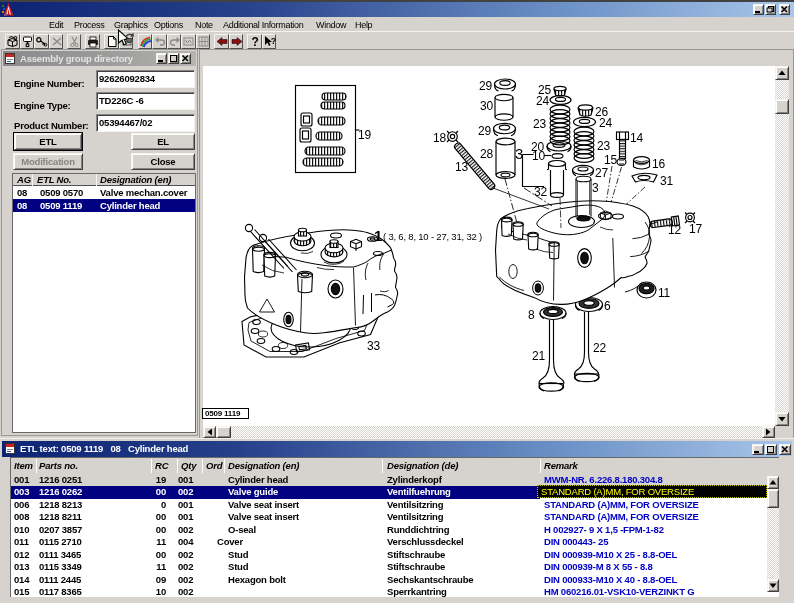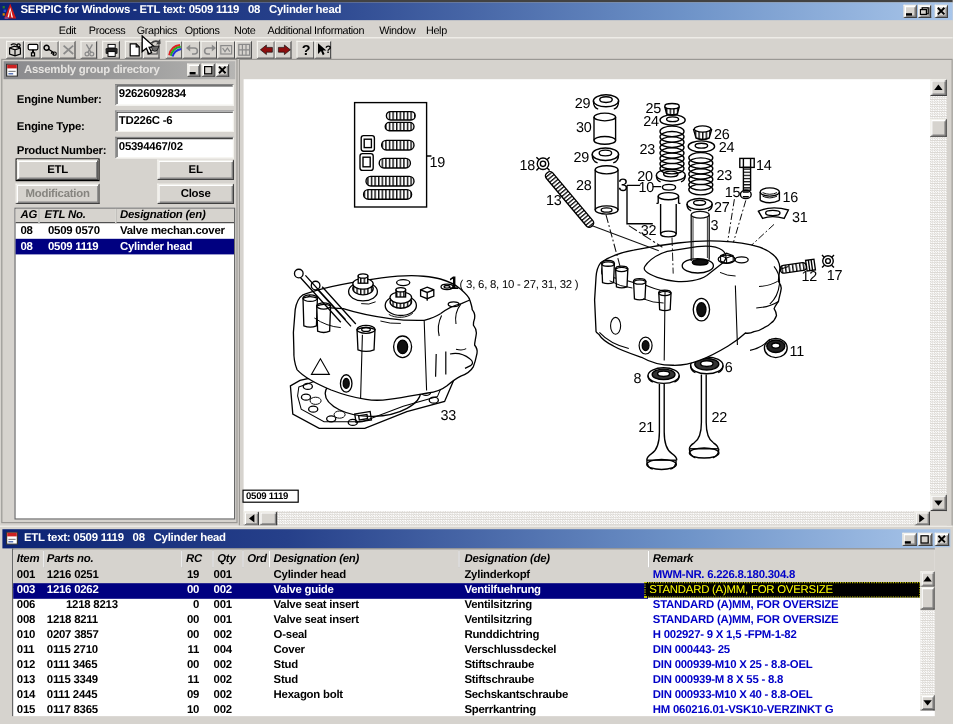--- a/index.html
+++ b/index.html
@@ -21,21 +21,20 @@
 <div class="abs grad-a" style="left:0;top:2px;width:794px;height:15px;">
   <svg class="abs" style="left:2px;top:1px" width="13" height="13">
     <polygon points="6.5,0 11.5,12.5 8,12.5 6.5,7 5,12.5 1.5,12.5" fill="#d01818"></polygon>
     <polygon points="6.5,3 8.8,11.5 4.2,11.5" fill="#ffffff"></polygon>
     <polygon points="6.5,5.5 7.7,12.5 5.3,12.5" fill="#d01818"></polygon>
     <rect x="0" y="2" width="2" height="2" fill="#2a7a2a"></rect>
       <rect x="1" y="5" width="2" height="2" fill="#2244cc"></rect>
       <rect x="0" y="8" width="2" height="2" fill="#cc8800"></rect>
       <rect x="2" y="11" width="3" height="2" fill="#884488"></rect>
   </svg>
-  <span class="abs b" style="left:17px;top:1px;color:#fff;">SERPIC for Windows - ETL text: 0509 1119&nbsp;&nbsp; 08&nbsp;&nbsp; Cylinder head</span>
   <div class="cap" style="left:753px;top:2px;width:11px;"><svg width="9" height="9">
         <rect x="1" y="6" width="5" height="2" fill="#000"></rect>
       </svg></div>
   <div class="cap" style="left:765px;top:2px;width:11px;"><svg width="9" height="9">
         <rect x="2.5" y="1.5" width="5" height="5" fill="none" stroke="#000"></rect>
         <rect x="1" y="3" width="5" height="4" fill="#d6d3ce" stroke="#000"></rect>
       </svg></div>
   <div class="cap" style="left:779px;top:2px;width:11px;"><svg width="9" height="9">
         <path d="M1.5 1.5 L7 7 M7 1.5 L1.5 7" stroke="#000" stroke-width="1.6"></path>
       </svg></div>
@@ -573,21 +572,21 @@
     <span style="position:absolute;top:0;white-space:pre;left:140px;width:15px;text-align:right;display:inline-block;">00</span>
     <span style="position:absolute;top:0;white-space:pre;left:167px;">002</span>
     <span style="position:absolute;top:0;white-space:pre;left:217px;">Valve guide</span>
     <span style="position:absolute;top:0;white-space:pre;left:376px;">Ventilfuehrung</span>
   </div>
 <div style="position:absolute;left:0;top:486.1px;">
     <span style="position:absolute;top:-1px;left:537px;width:230px;height:13px;background:#000;color:#ffff00;border:1px dotted #c8c800;white-space:pre;"><span style="position:absolute;left:3px;top:0px;">STANDARD (A)MM, FOR OVERSIZE</span></span>
   </div>
 <div style="position:absolute;left:11px;top:498.6px;width:756px;height:12.6px;font-weight:bold;">
     <span style="position:absolute;top:0;white-space:pre;left:3px;">006</span>
-    <span style="position:absolute;top:0;white-space:pre;left:44px;">1218 8213</span>
+    <span style="position:absolute;top:0;white-space:pre;left:28px;">1218 8213</span>
     <span style="position:absolute;top:0;white-space:pre;left:140px;width:15px;text-align:right;display:inline-block;">0</span>
     <span style="position:absolute;top:0;white-space:pre;left:167px;">001</span>
     <span style="position:absolute;top:0;white-space:pre;left:217px;">Valve seat insert</span>
     <span style="position:absolute;top:0;white-space:pre;left:376px;">Ventilsitzring</span>
   </div>
 <div style="position:absolute;left:0px;top:498.6px;height:12.6px;font-weight:bold;">
     <span style="position:absolute;top:0;white-space:pre;left:544px;color:#0000c8;">STANDARD (A)MM, FOR OVERSIZE</span>
   </div>
 <div style="position:absolute;left:11px;top:511.2px;width:756px;height:12.6px;font-weight:bold;">
     <span style="position:absolute;top:0;white-space:pre;left:3px;">008</span>
@@ -609,21 +608,21 @@
     <span style="position:absolute;top:0;white-space:pre;left:376px;">Runddichtring</span>
   </div>
 <div style="position:absolute;left:0px;top:523.7px;height:12.6px;font-weight:bold;">
     <span style="position:absolute;top:0;white-space:pre;left:544px;color:#0000c8;">H 002927- 9 X 1,5 -FPM-1-82</span>
   </div>
 <div style="position:absolute;left:11px;top:536.2px;width:756px;height:12.6px;font-weight:bold;">
     <span style="position:absolute;top:0;white-space:pre;left:3px;">011</span>
     <span style="position:absolute;top:0;white-space:pre;left:28px;">0115 2710</span>
     <span style="position:absolute;top:0;white-space:pre;left:140px;width:15px;text-align:right;display:inline-block;">11</span>
     <span style="position:absolute;top:0;white-space:pre;left:167px;">004</span>
-    <span style="position:absolute;top:0;white-space:pre;left:217px;">Cover</span>
+    <span style="position:absolute;top:0;white-space:pre;left:206px;">Cover</span>
     <span style="position:absolute;top:0;white-space:pre;left:376px;">Verschlussdeckel</span>
   </div>
 <div style="position:absolute;left:0px;top:536.2px;height:12.6px;font-weight:bold;">
     <span style="position:absolute;top:0;white-space:pre;left:544px;color:#0000c8;">DIN 000443- 25</span>
   </div>
 <div style="position:absolute;left:11px;top:548.8px;width:756px;height:12.6px;font-weight:bold;">
     <span style="position:absolute;top:0;white-space:pre;left:3px;">012</span>
     <span style="position:absolute;top:0;white-space:pre;left:28px;">0111 3465</span>
     <span style="position:absolute;top:0;white-space:pre;left:140px;width:15px;text-align:right;display:inline-block;">00</span>
     <span style="position:absolute;top:0;white-space:pre;left:167px;">002</span>

